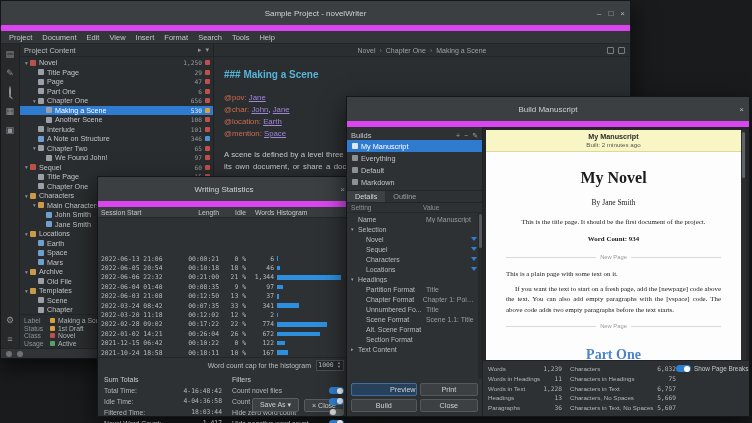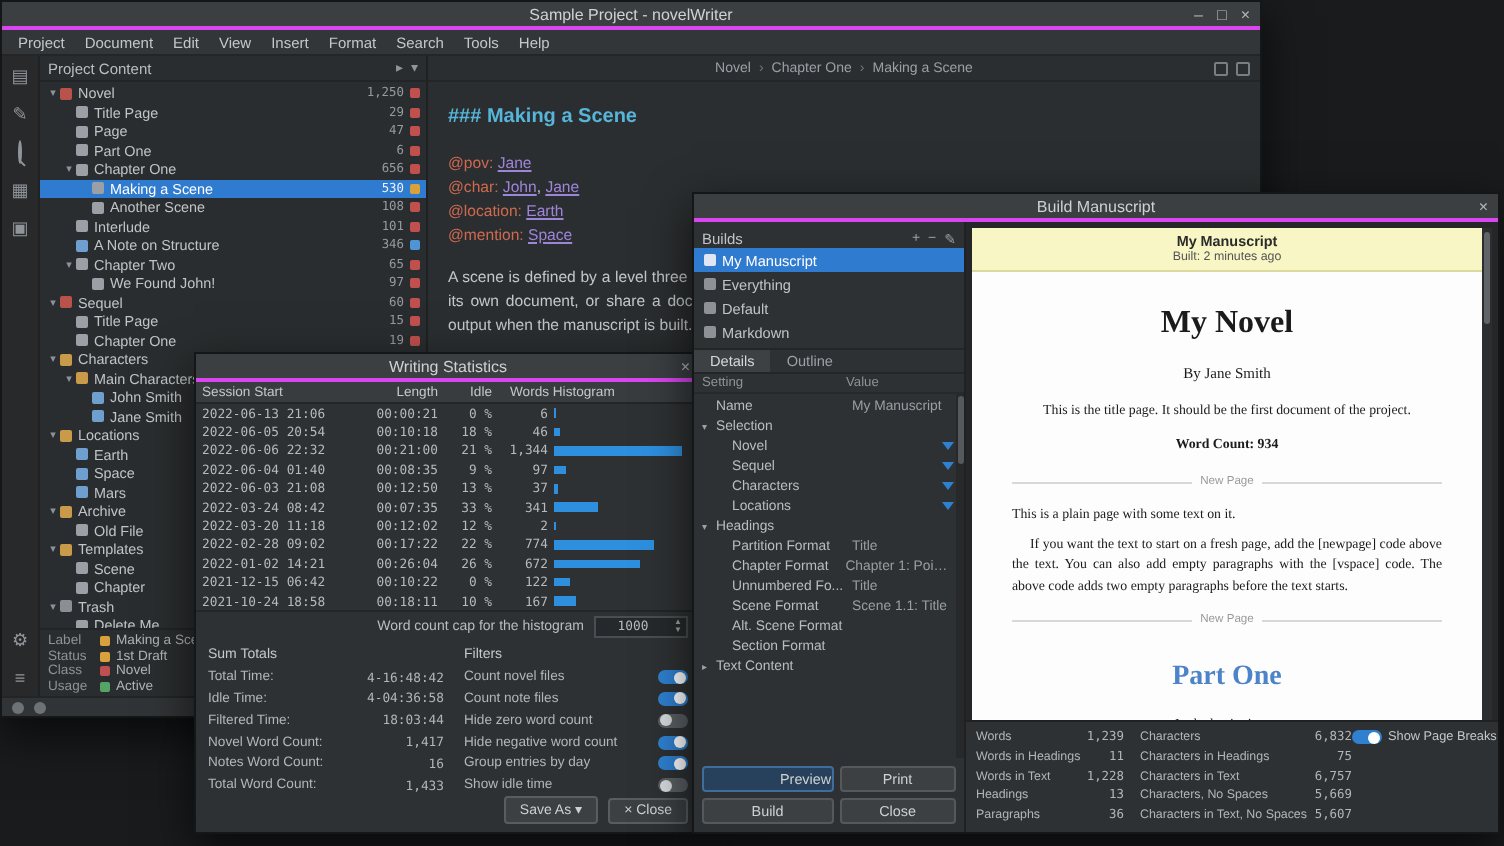--- a/index.html
+++ b/index.html
@@ -5,23 +5,23 @@
   * { margin:0; padding:0; box-sizing:border-box; }
   html,body { width:752px; height:423px; }
   body {
     position:relative; overflow:hidden;
     background:#191b1c; color:#c8cbcd;
     font-family:"Liberation Sans",sans-serif;
   }
   .window { position:absolute; display:flex; flex-direction:column;
     background:#2d3032; border:1px solid #151617;
     box-shadow:0 8px 22px rgba(0,0,0,.65); }
-  .titlebar { flex:none; height:14px; background:#3b3f42; display:flex;
+  .titlebar { flex:none; height:30px; background:#3b3f42; display:flex;
     align-items:center; justify-content:center; font-size:8px; color:#cfd2d4;
-    position:relative; border-bottom:2px solid #d946ef; }
+    position:relative; border-bottom:6px solid #d946ef; }
   .win-buttons { position:absolute; right:5px; top:0; height:100%;
     display:flex; gap:7px; align-items:center; font-size:8px; color:#b3b7b9; }
 
   
   #main-window { left:0; top:4; width:631px; height:359px; }
   .menubar { flex:none; height:13px; background:#323638; display:flex;
     align-items:center; padding-left:3px; font-size:7.5px; color:#c3c7c9;
     border-bottom:1px solid #232527; }
   .menu-item { padding:0 5px; }
   .main-body { flex:1; display:flex; min-height:0; }
@@ -79,30 +79,30 @@
   .tag-key { color:#cf6a4f; }
   .tag-val { color:#9e85d8; text-decoration:underline; }
   .editor-content p { margin-bottom:8px; }
 
   
   #stats-window { left:97px; top:176px; width:254px; height:241px; background:#2e3133; }
   .stats-table-header { flex:none; display:flex; align-items:center; height:11px;
     background:#383c3f; font-size:6.8px; color:#c3c7c9; padding:0 3px; border-bottom:1px solid #232527; }
   .c-start { width:74px; } .c-length { width:44px; text-align:right; }
   .c-idle { width:27px; text-align:right; } .c-hist { flex:1; padding-left:9px; }
-  .stats-rows { flex:none; }
+  .stats-rows { flex:none;margin-top:36px; }
   .stat-row { display:flex; align-items:center; height:9.4px; padding:0 3px;
     font-family:"DejaVu Sans Mono",monospace; font-size:6.4px; color:#b6babd; }
   .s-start { width:74px; } .s-length { width:44px; text-align:right; }
   .s-idle { width:27px; text-align:right; }
   .s-words { width:26px; text-align:right; margin-left:2px; }
   .s-bar { height:4.5px; background:#2e8fdf; margin-left:3px; flex:none; }
   .cap-row { flex:none; height:15px; display:flex; align-items:center; justify-content:flex-end;
     gap:5px; padding:0 6px; font-size:7px; color:#b9bdc0; border-top:1px solid #232527; }
-  .spinbox { width:47px; height:11px; background:#26292b; border:1px solid #4a4e52;
+  .spinbox { width:28px; height:11px; background:#26292b; border:1px solid #4a4e52;
     display:flex; align-items:center; }
   .spin-val { flex:1; text-align:center; font-size:6.4px; font-family:"DejaVu Sans Mono",monospace; }
   .spin-arrows { width:8px; display:flex; flex-direction:column; align-items:center;
     font-size:4px; line-height:4.5px; color:#9aa0a4; }
   .stats-bottom { flex:1; display:flex; gap:10px; padding:4px 6px 0; min-height:0; }
   .group-title { font-size:7px; color:#c6cacd; margin-bottom:2px; }
   .sum-group { width:118px; }
   .sum-row { display:flex; align-items:center; height:10.8px; font-size:6.8px; color:#b2b6b9; }
   .sum-label { flex:1; }
   .sum-val { font-family:"DejaVu Sans Mono",monospace; font-size:6.4px; }

